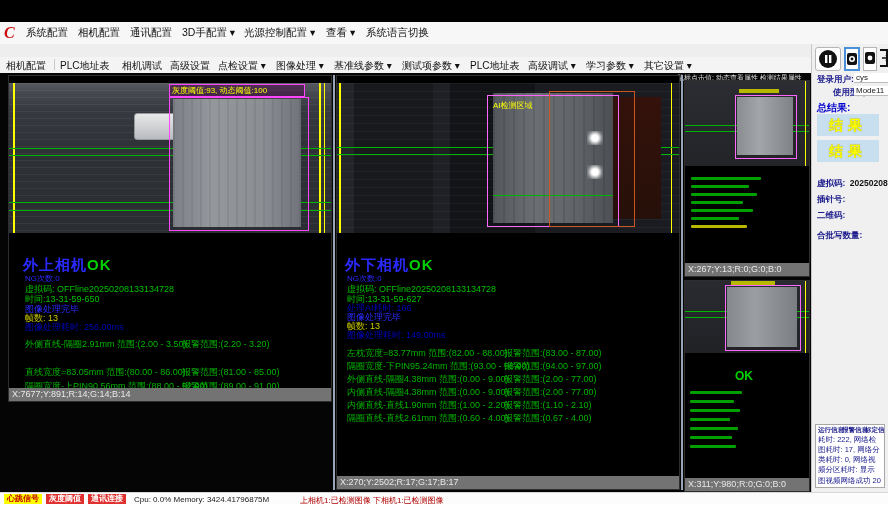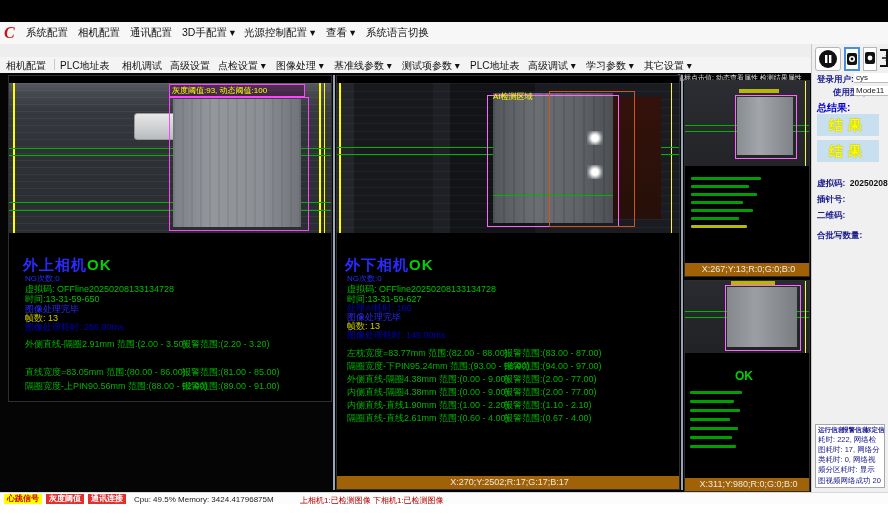--- a/index.html
+++ b/index.html
@@ -19,21 +19,21 @@
   .tab{left:2px;top:17px;height:12px;padding:0 24px;background:#ffffff;border:1px solid #c8c8c8;border-bottom:none;font-size:9px;line-height:12px;color:#222;}
   
   .toolbar{left:0;top:57px;width:888px;height:16px;background:#f4f4f4;border-bottom:1px solid #dcdcdc;}
   .ti{top:2px;font-size:10px;color:#111;white-space:nowrap;}
   .tsep{top:2px;width:1px;height:11px;background:#c9c9c9;}
   
   .main{left:0;top:73px;width:888px;height:419px;background:#050505;}
   .panel{background:#000;border:1px solid #2e2e2e;box-sizing:border-box;}
   .splitter{width:2px;background:#97a5b6;}
   .photo{overflow:hidden;}
-  .coordbar{left:0;bottom:0;width:100%;height:13px;background:#a16207;color:#e8e8e8;font-size:9px;line-height:13px;padding-left:3px;box-sizing:border-box;white-space:nowrap;text-align:center;}
+  .coordbar{left:0;bottom:0;width:100%;height:13px;background:#737373;color:#e8e8e8;font-size:9px;line-height:13px;padding-left:3px;box-sizing:border-box;white-space:nowrap;}
   .hline{height:1px;background:#00b400;}
   .vlineY{width:2px;background:#ffff00;}
   .cam-title{font-size:15px;font-weight:bold;color:#2a2aff;white-space:nowrap;letter-spacing:1px;}
   .cam-ok{color:#00d000;}
   .t-sub{font-size:8px;color:#2a2aff;white-space:nowrap;}
   .t-grn{font-size:9px;color:#00c000;white-space:nowrap;}
   .t-blu{font-size:9px;color:#2a2aff;white-space:nowrap;}
   .t-dblu{font-size:9px;color:#0000bb;white-space:nowrap;}
   .t-yel{font-size:9px;color:#cccc00;white-space:nowrap;}
   .mrow{font-size:9px;color:#00b400;white-space:nowrap;}
@@ -133,41 +133,42 @@
       </div>
       <div class="abs mrow" style="left:16px;top:290px;width:300px;">
         <span>直线宽度=83.05mm 范围:(80.00 - 86.00)</span>
         <span class="alarm">报警范围:(81.00 - 85.00)</span>
       </div>
       <div class="abs mrow" style="left:16px;top:304px;width:300px;">
         <span>隔圈宽度-上PIN90.56mm 范围:(88.00 - 92.00)</span>
         <span class="alarm">报警范围:(89.00 - 91.00)</span>
       </div>
 
+      <div class="abs coordbar">X:7677;Y:891;R:14;G:14;B:14</div>
     </div>
 
     <div class="abs panel" style="left:336px;top:2px;width:344px;height:415px;">
       <div class="abs photo" style="left:0;top:7px;width:342px;height:150px;
            background:linear-gradient(90deg,#23252a 0 5%,#17191d 5% 28%,#1e2025 28% 33%,#121417 33% 58%,#1a1c21 58% 100%);">
         <div class="abs" style="left:0;top:0;width:100%;height:100%;background:repeating-linear-gradient(180deg,rgba(255,255,255,0.04) 0 1px,transparent 1px 8px);"></div>
         <div class="abs vlineY" style="left:2px;top:0;height:150px;"></div>
         <div class="abs vlineY" style="left:334px;top:0;height:150px;width:1px;"></div>
         <div class="abs hline" style="left:0;top:64px;width:342px;"></div>
         <div class="abs hline" style="left:0;top:71px;width:342px;"></div>
         <div class="abs" style="left:276px;top:14px;width:48px;height:122px;background:linear-gradient(180deg,#34120b,#261009);"></div>
         <div class="abs" style="left:156px;top:10px;width:120px;height:130px;
              background:linear-gradient(90deg,#54585d,#6b6f74 35%,#606469 70%,#4c5055);">
           <div class="abs" style="left:0;top:0;width:100%;height:100%;background:repeating-linear-gradient(90deg,rgba(0,0,0,0.1) 0 2px,transparent 2px 10px);"></div>
         </div>
         <div class="abs hline" style="left:156px;top:112px;width:120px;"></div>
         <div class="abs" style="left:150px;top:12px;width:130px;height:130px;border:1px solid #ff66ff;"></div>
         <div class="abs" style="left:212px;top:8px;width:84px;height:134px;border:1px solid #cc5522;"></div>
         <div class="abs" style="left:250px;top:48px;width:16px;height:14px;background:radial-gradient(circle,#ffffff 0 30%,rgba(255,255,255,0.2) 70%,transparent);"></div>
         <div class="abs" style="left:250px;top:82px;width:16px;height:14px;background:radial-gradient(circle,#ffffff 0 30%,rgba(255,255,255,0.2) 70%,transparent);"></div>
-        <div class="abs" style="left:156px;top:8px;color:#ffff00;font-size:8px;white-space:nowrap;">AI检测区域</div>
+        <div class="abs" style="left:156px;top:17px;color:#ffff00;font-size:8px;white-space:nowrap;">AI检测区域</div>
       </div>
 
       <div class="abs cam-title" style="left:8px;top:180px;">
         <span>外下相机</span><span class="cam-ok">OK</span>
       </div>
       <div class="abs t-sub" style="left:10px;top:197px;">NG次数:0</div>
       <div class="abs t-grn" style="left:10px;top:207px;">虚拟码: OFFline20250208133134728</div>
       <div class="abs t-grn" style="left:10px;top:217px;">时间:13-31-59-627</div>
       <div class="abs t-dblu" style="left:10px;top:226px;">处理AI耗时: 166</div>
       <div class="abs t-blu" style="left:10px;top:235px;">图像处理完毕</div>
@@ -302,17 +303,17 @@
       <div class="abs logtab" style="left:26px;top:1px;">报警信息</div>
       <div class="abs logtab" style="left:49px;top:1px;">标定信息</div>
       <div class="abs logtxt" style="left:2px;top:10px;width:64px;">耗时: 222, 网络检图耗时: 17, 网络分类耗时: 0, 网络视频分区耗时: 显示图视频网络成功 2025:02:08-13:31:59:600-cys--外上相机--图像处理耗时: 256.00ms</div>
     </div>
   </div>
 
   <div class="abs statusbar">
     <div class="abs badge" style="left:4px;background:#ffff00;color:#c00000;">心跳信号</div>
     <div class="abs badge" style="left:46px;background:#e03030;color:#ffffff;">灰度阈值</div>
     <div class="abs badge" style="left:88px;background:#e03030;color:#ffffff;">通讯连接</div>
-    <div class="abs sbtext" style="left:134px;">Cpu: 49.5% Memory: 3424.41796875M</div>
+    <div class="abs sbtext" style="left:134px;">Cpu: 0.0% Memory: 3424.41796875M</div>
     <div class="abs sbtext" style="left:300px;color:#b00000;">上相机1:已检测图像 下相机1:已检测图像</div>
   </div>
 
 </div>
 
 </body></html>

